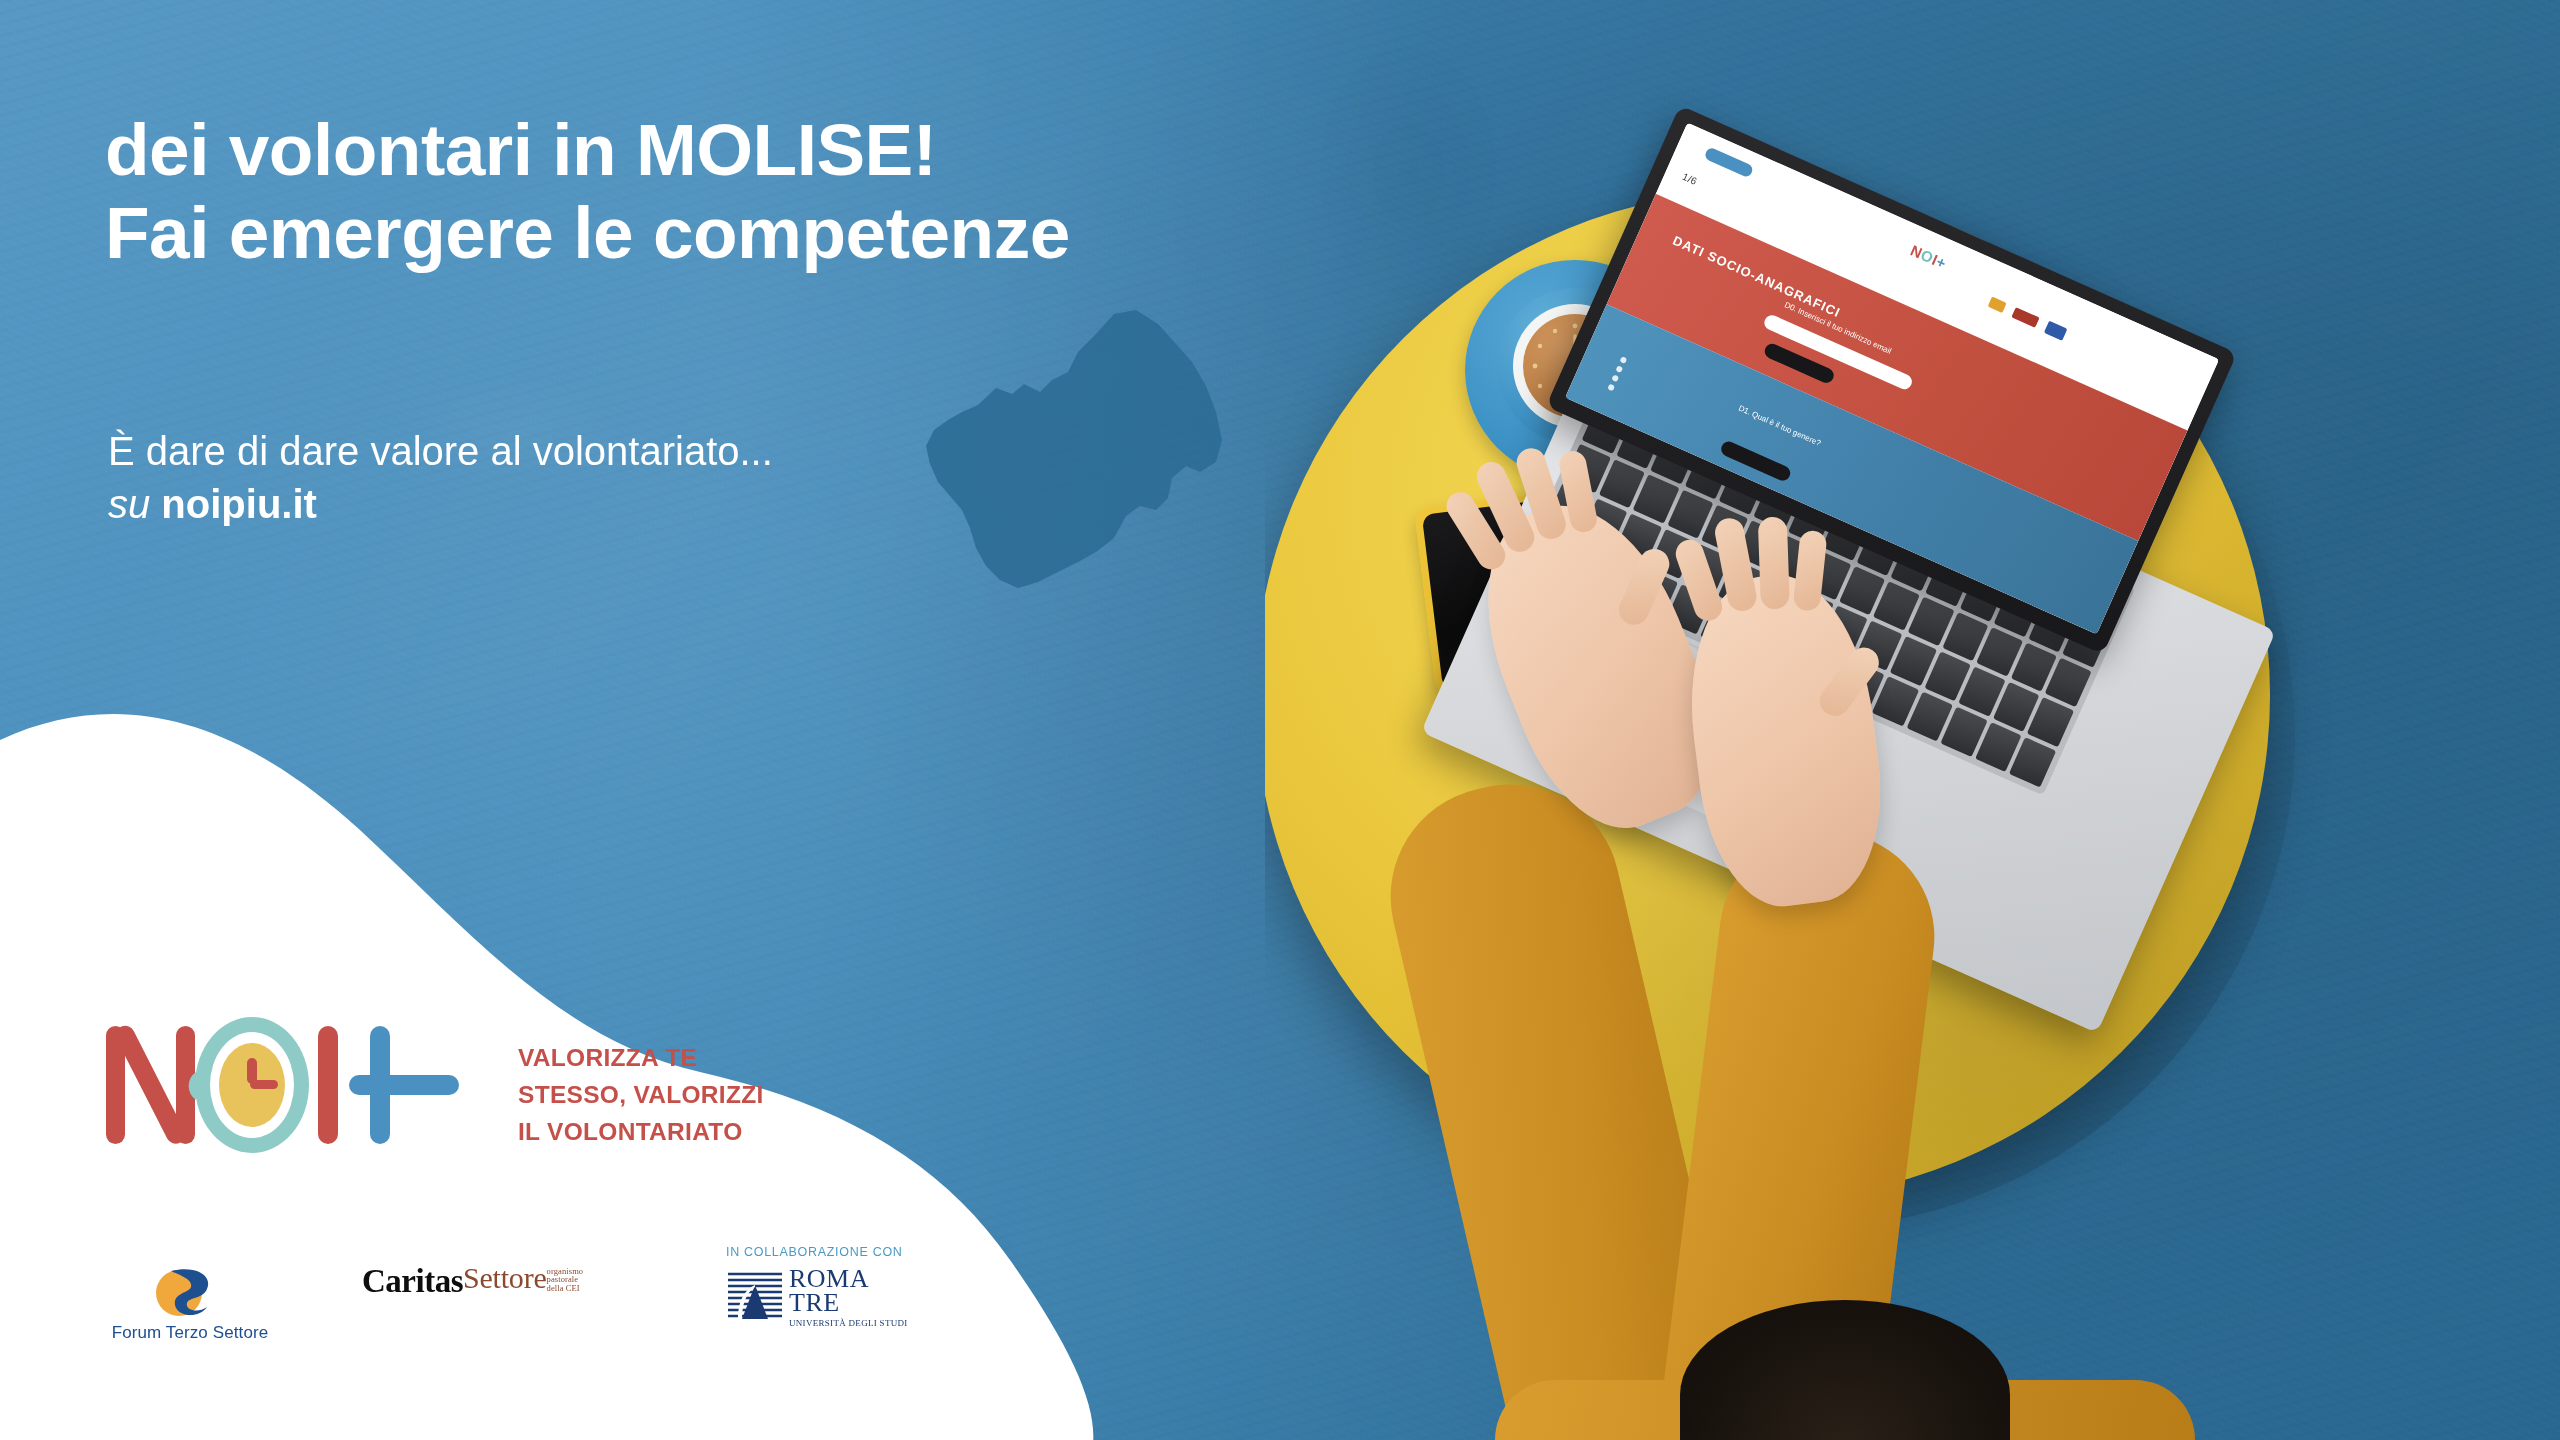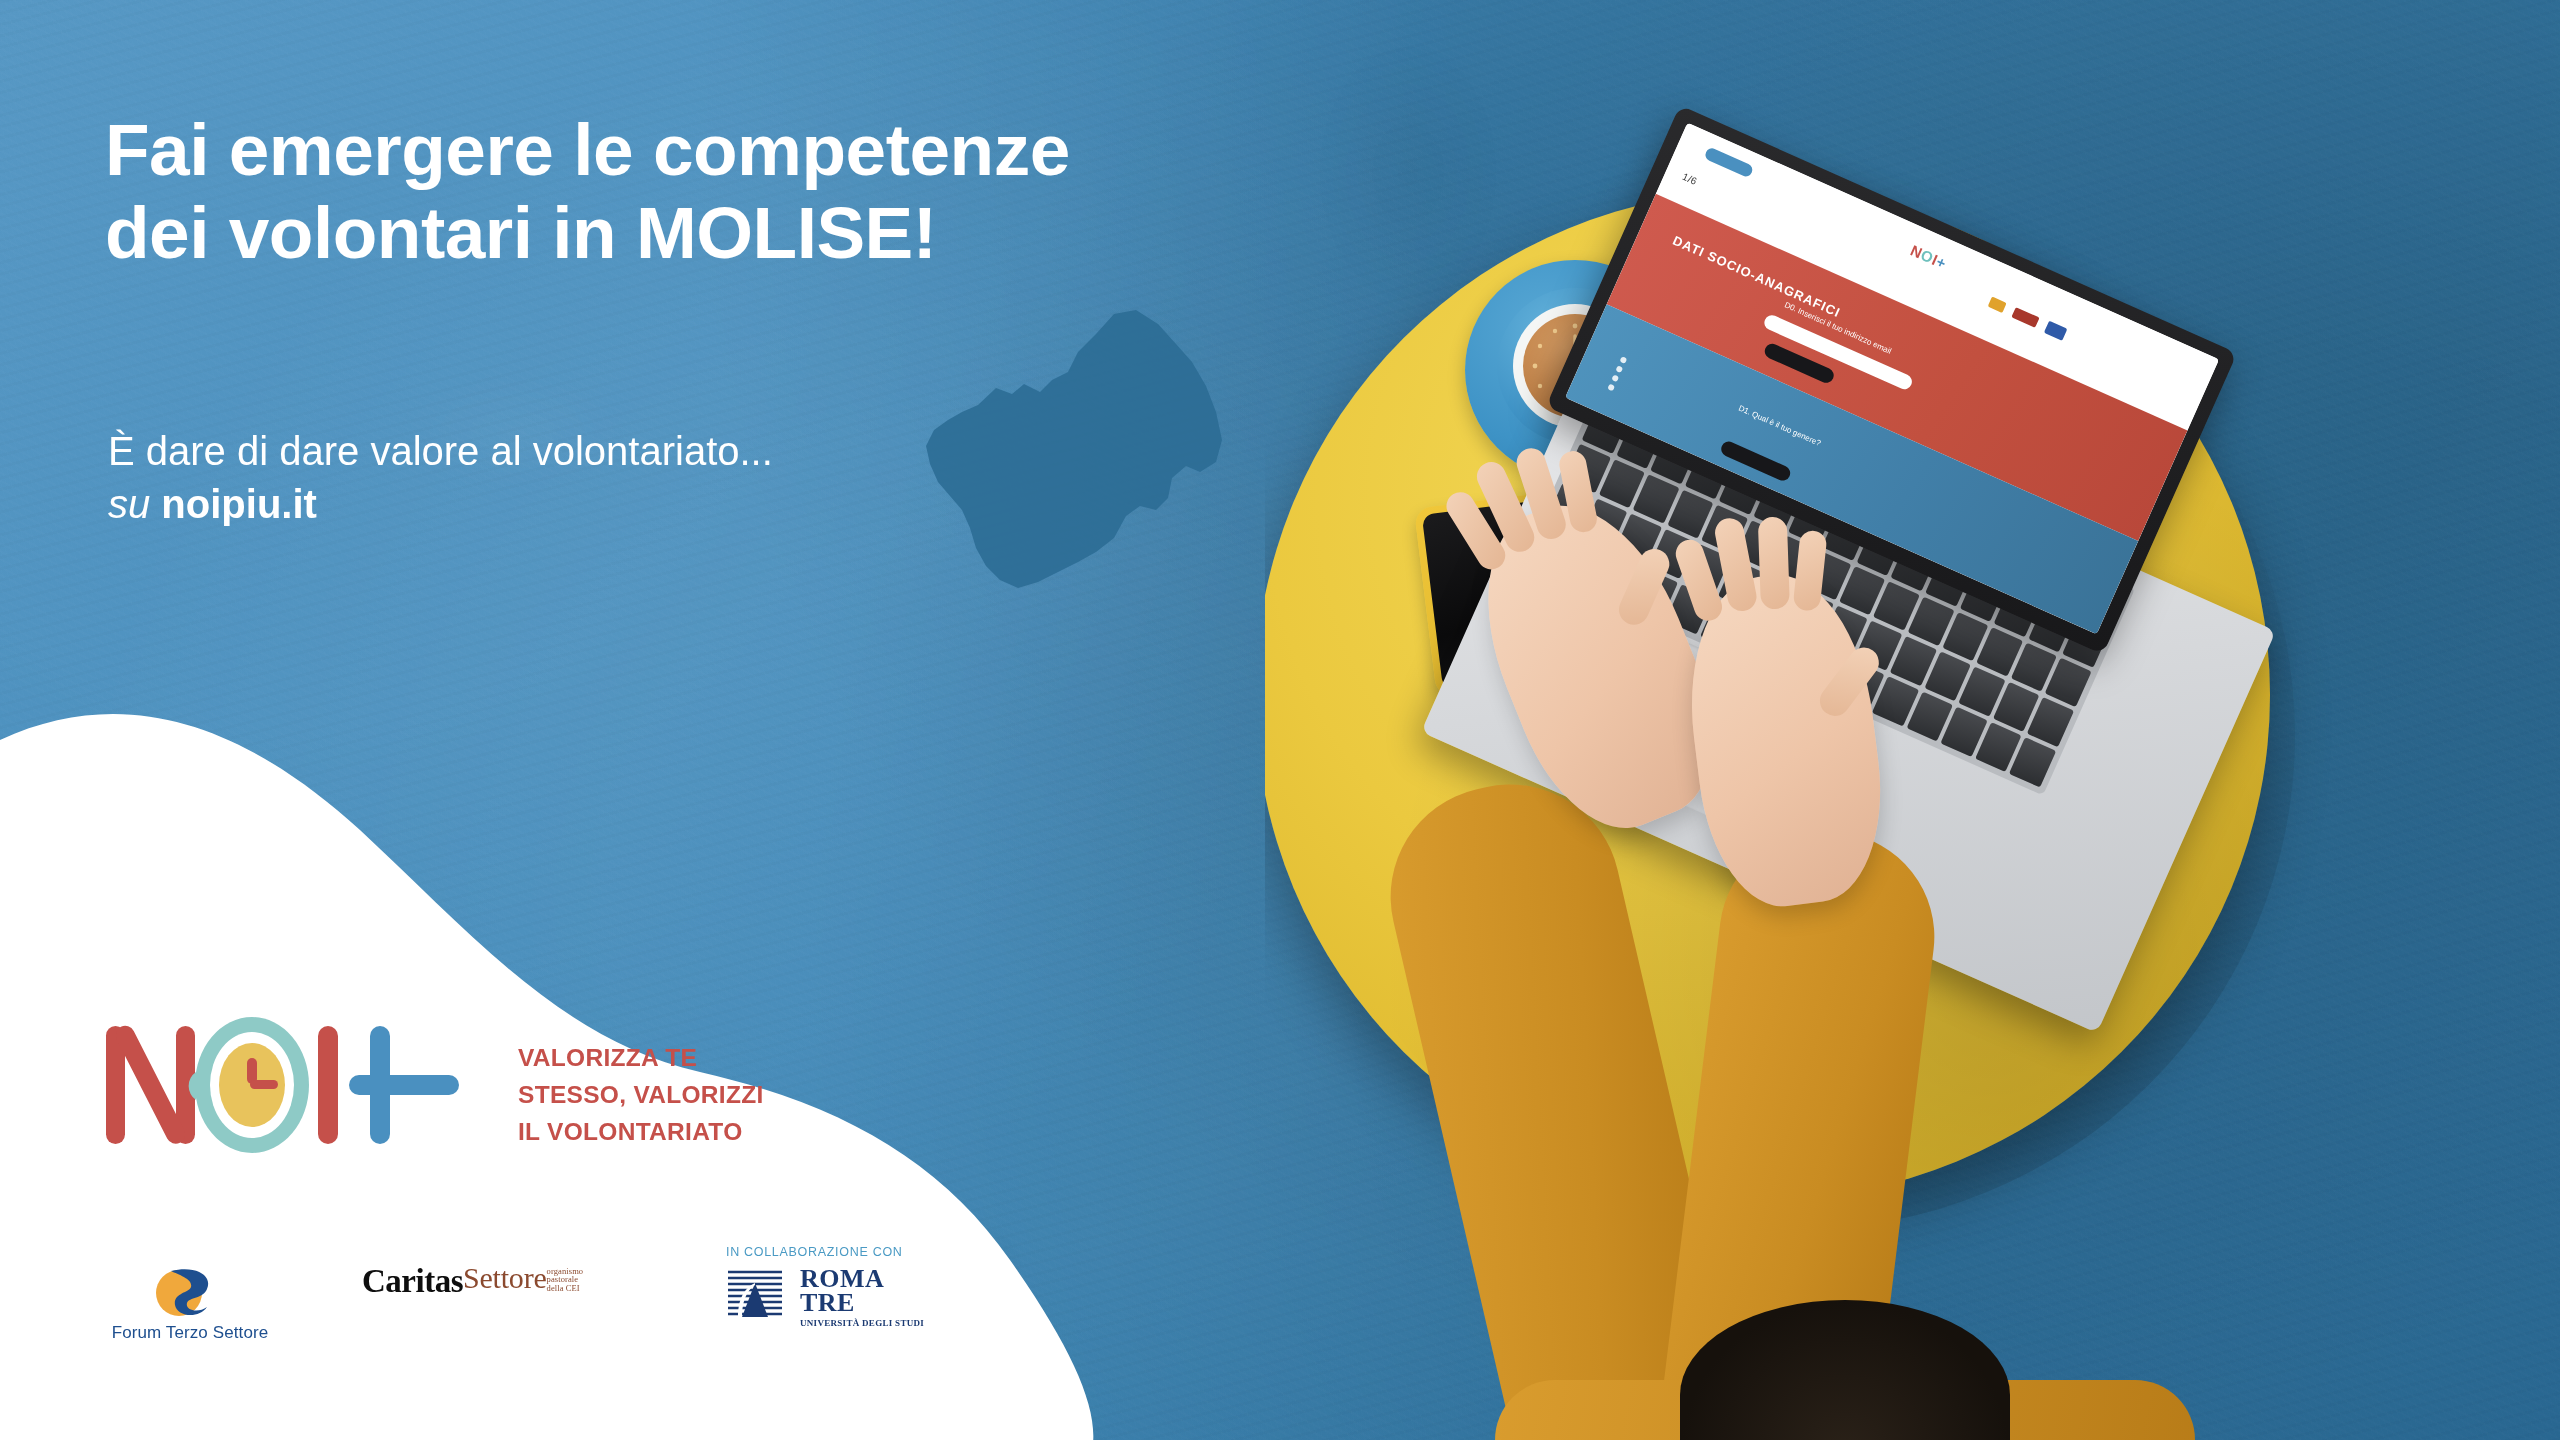--- a/index.html
+++ b/index.html
@@ -73,21 +73,21 @@
     font-weight:500;letter-spacing:.1px;
   }
   .caritas{left:260px;top:12px;width:180px;}
   .caritas-row{display:flex;align-items:center;gap:7px;}
   .caritas-words{display:flex;line-height:1;}
   .caritas-1{font-family:"Liberation Serif", serif;font-weight:bold;font-size:33px;color:#0e0e0e;letter-spacing:-.5px;}
   .caritas-2{font-family:"Liberation Serif", serif;font-size:30px;color:#8b4a2f;letter-spacing:-.2px;margin-top:-2px;}
   .caritas-3{font-family:"Liberation Serif", serif;font-size:8.5px;color:#8b4a2f;margin-top:2px;letter-spacing:.1px;}
   .romatre{left:600px;top:0px;width:200px;margin-left:31px;}
   .collab-label{color:#4a9ac4;font-size:12.5px;letter-spacing:.7px;margin-bottom:8px;}
-  .rt-row{display:flex;align-items:flex-start;gap:16px;font-weight:bold;}
+  .rt-row{display:flex;align-items:flex-end;gap:5px;}
   .rt-words{display:flex;flex-direction:column;line-height:.92;}
   .rt-1{font-family:"Liberation Serif", serif;font-size:26px;color:#1b3a72;letter-spacing:.5px;}
   .rt-2{font-family:"Liberation Serif", serif;font-size:26px;color:#1b3a72;letter-spacing:.5px;}
   .rt-3{font-family:"Liberation Serif", serif;font-size:9px;color:#1b3a72;letter-spacing:.3px;margin-top:4px;}
 
   
   .photo{position:absolute;left:1265px;top:0;width:1295px;height:1440px;overflow:hidden;}
   .table-top{
     position:absolute;left:-10px;top:190px;width:1015px;height:1010px;
     border-radius:50%;
@@ -213,22 +213,22 @@
 
   <div class="bg-texture"></div>
   <div class="bg-grain"></div>
   <div class="bg-mottle"></div>
 
   <svg class="molise-map" viewBox="0 0 360 330">
     <path d="M78 105 L96 88 L112 94 L124 84 L140 92 L152 80 L168 72 L178 52 L196 34 L214 14 L236 10 L258 24 L276 44 L292 62 L306 86 L316 112 L322 140 L316 162 L300 172 L286 166 L272 178 L268 198 L256 210 L240 206 L226 216 L214 238 L196 252 L178 262 L158 272 L138 282 L118 288 L100 280 L86 266 L76 248 L70 228 L62 210 L50 196 L38 182 L30 164 L26 146 L34 130 L48 120 L62 112 Z" fill="#2b6c93" opacity="0.95"></path>
   </svg>
 
   <div class="headline">
+    <div>dei volontari in MOLISE!</div>
     <div>Fai emergere le competenze</div>
-    <div>dei volontari in MOLISE!</div>
   </div>
 
   <div class="subtitle">
     <div>È dare di dare valore al volontariato...</div>
     <div class="sub-line3"><span>su </span><b>noipiu.it</b></div>
   </div>
 
   <svg class="white-blob" viewBox="0 0 1240 830" preserveAspectRatio="none">
     <path d="M0 120 C 130 60, 250 110, 360 210 C 470 312, 560 420, 700 452 C 840 484, 940 540, 1010 640 C 1072 728, 1100 790, 1092 830 L 0 830 Z" fill="#ffffff"></path>
   </svg>

